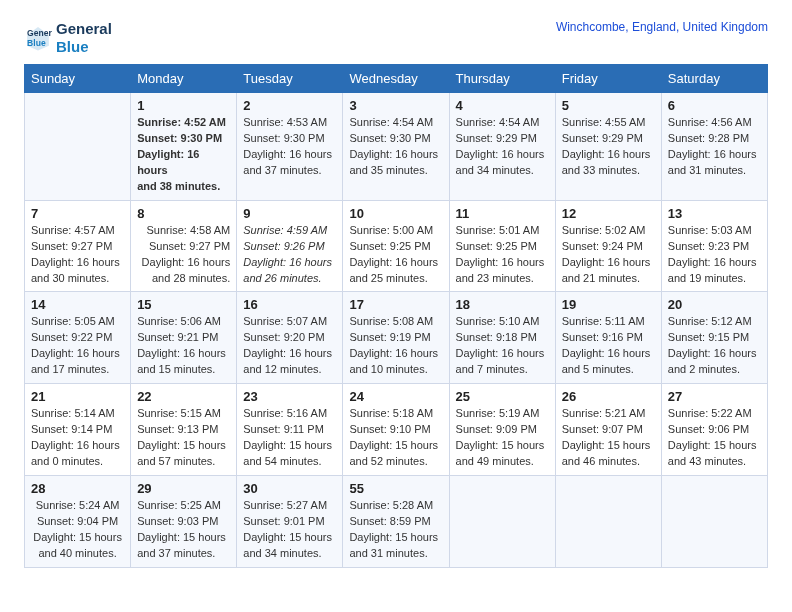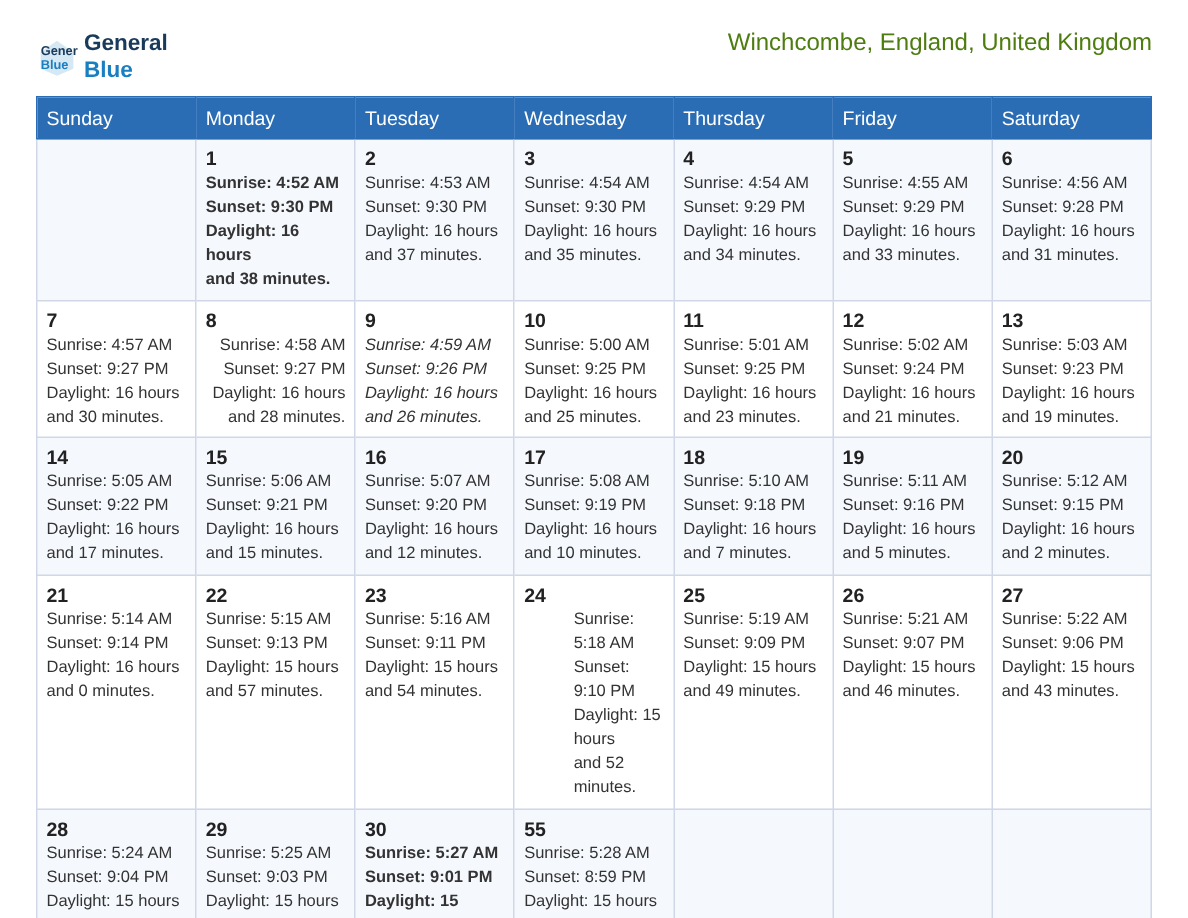--- a/index.html
+++ b/index.html
@@ -28,22 +28,22 @@
     .title-block {
       text-align: right;
     }
     .main-title {
       font-size: 38px;
       font-weight: bold;
       color: #1a3a5c;
       line-height: 1.1;
     }
     .subtitle {
-      font-size: 16px;
-      color: #4d7c0f;
+      font-size: 12px;
+      color: #1d4ed8;
       font-weight: normal;
     }
     table {
       width: 100%;
       border-collapse: collapse;
       margin-top: 8px;
     }
     thead tr th {
       background: #2a6db5;
       color: #fff;
@@ -283,21 +283,21 @@
         </td>
         <td>
           <span class="day-num">23</span>
           <div class="day-info" style="white-space: pre-line;">Sunrise: 5:16 AM
 Sunset: 9:11 PM
 Daylight: 15 hours
 and 54 minutes.</div>
         </td>
         <td>
           <span class="day-num">24</span>
-          <div class="day-info" style="white-space: pre-line; margin-left: 33px;">Sunrise: 5:18 AM
+          <div class="day-info" style="white-space: pre-line;">Sunrise: 5:18 AM
 Sunset: 9:10 PM
 Daylight: 15 hours
 and 52 minutes.</div>
         </td>
         <td>
           <span class="day-num">25</span>
           <div class="day-info" style="white-space: pre-line;">Sunrise: 5:19 AM
 Sunset: 9:09 PM
 Daylight: 15 hours
 and 49 minutes.</div>
@@ -313,35 +313,35 @@
           <span class="day-num">27</span>
           <div class="day-info" style="white-space: pre-line;">Sunrise: 5:22 AM
 Sunset: 9:06 PM
 Daylight: 15 hours
 and 43 minutes.</div>
         </td>
       </tr>
       <tr>
         <td>
           <span class="day-num">28</span>
-          <div class="day-info" style="white-space: pre-line;">Sunrise: 5:24 AM
+          <div class="day-info" style="white-space: pre-line; text-align: center;">Sunrise: 5:24 AM
 Sunset: 9:04 PM
 Daylight: 15 hours
 and 40 minutes.</div>
         </td>
         <td>
           <span class="day-num">29</span>
           <div class="day-info" style="white-space: pre-line;">Sunrise: 5:25 AM
 Sunset: 9:03 PM
 Daylight: 15 hours
 and 37 minutes.</div>
         </td>
         <td>
           <span class="day-num">30</span>
-          <div class="day-info" style="white-space: pre-line; font-weight: bold;">Sunrise: 5:27 AM
+          <div class="day-info" style="white-space: pre-line;">Sunrise: 5:27 AM
 Sunset: 9:01 PM
 Daylight: 15 hours
 and 34 minutes.</div>
         </td>
         <td>
           <span class="day-num">55</span>
           <div class="day-info" style="white-space: pre-line;">Sunrise: 5:28 AM
 Sunset: 8:59 PM
 Daylight: 15 hours
 and 31 minutes.</div>

